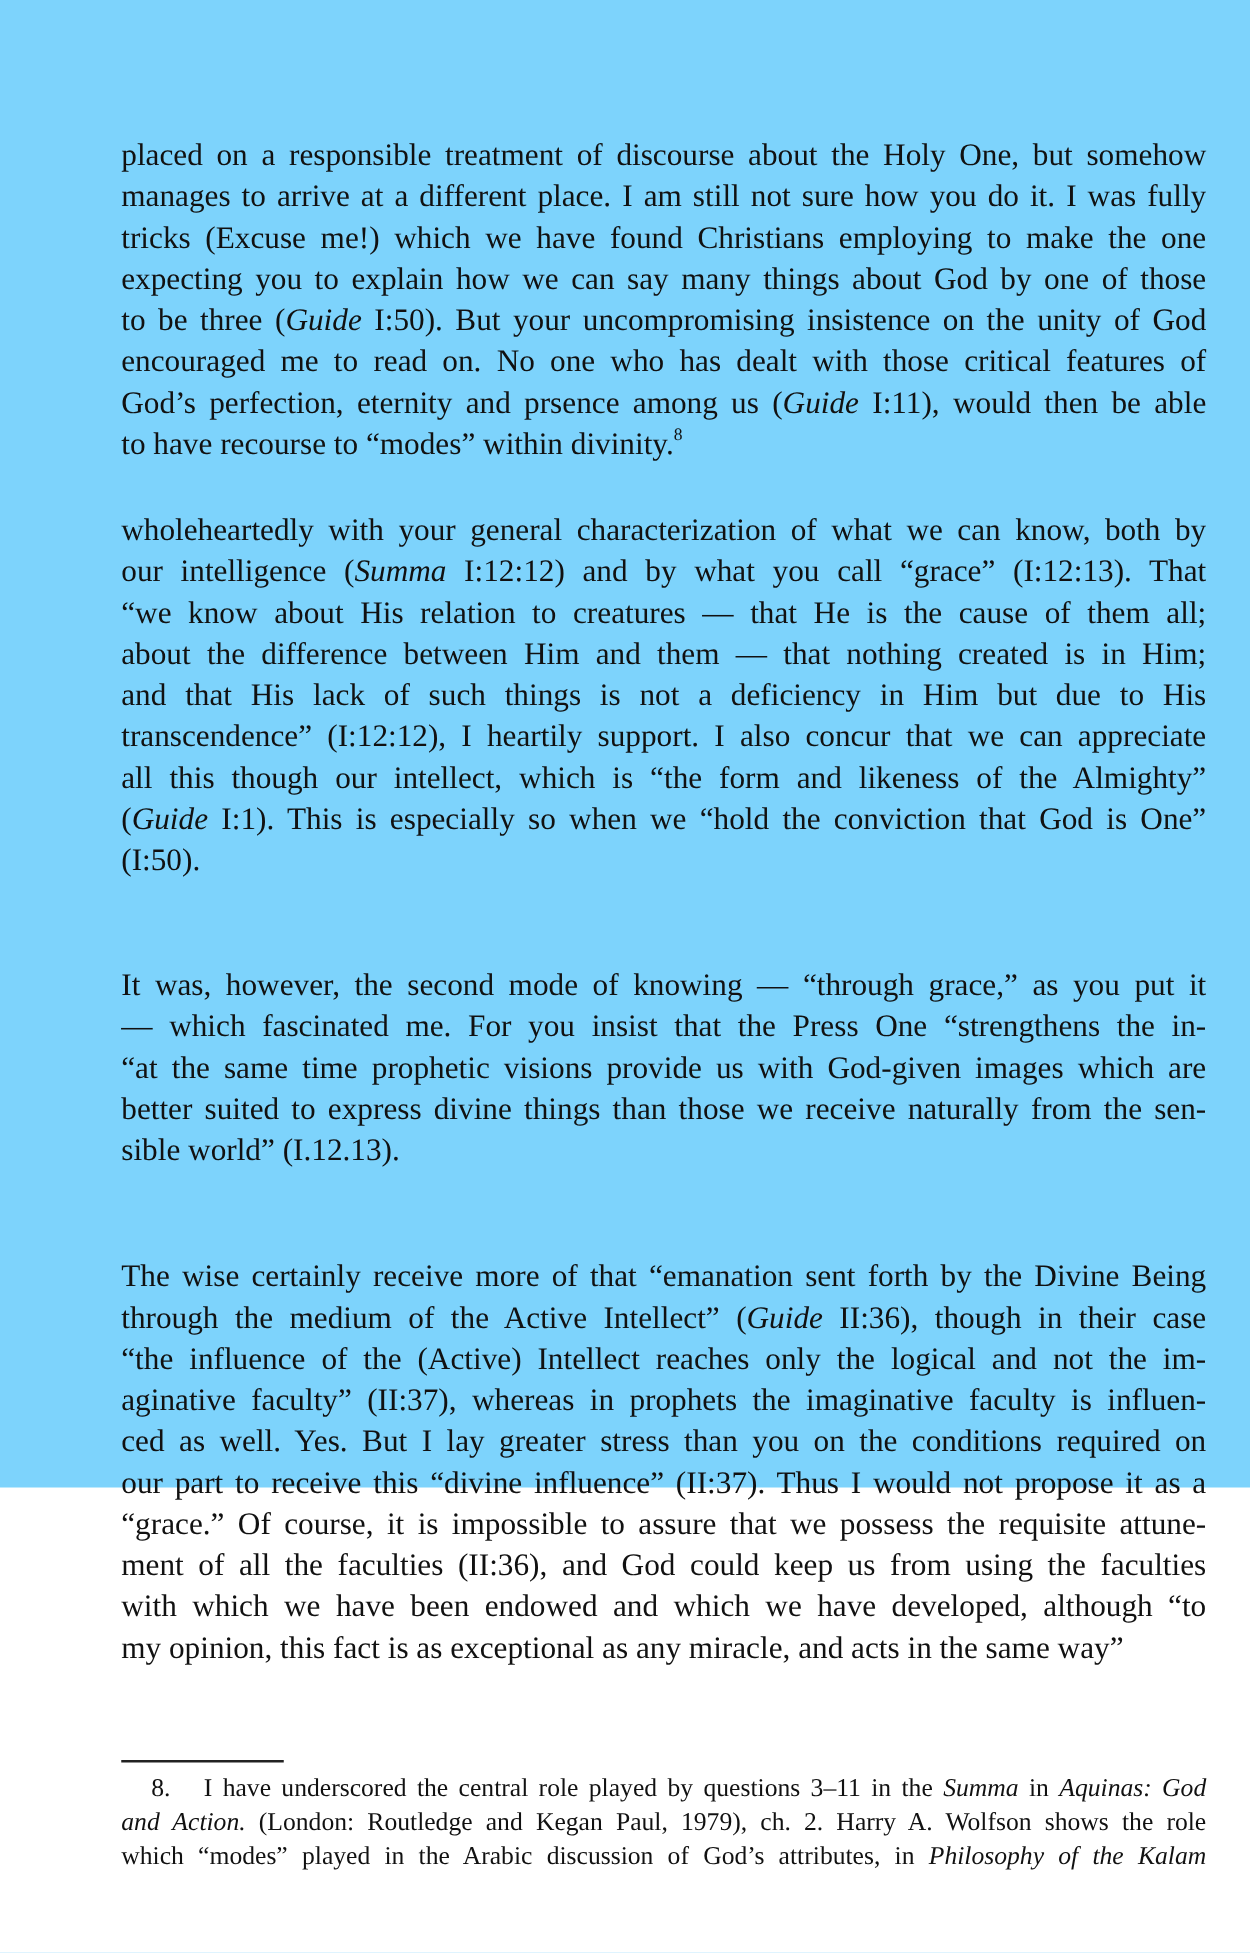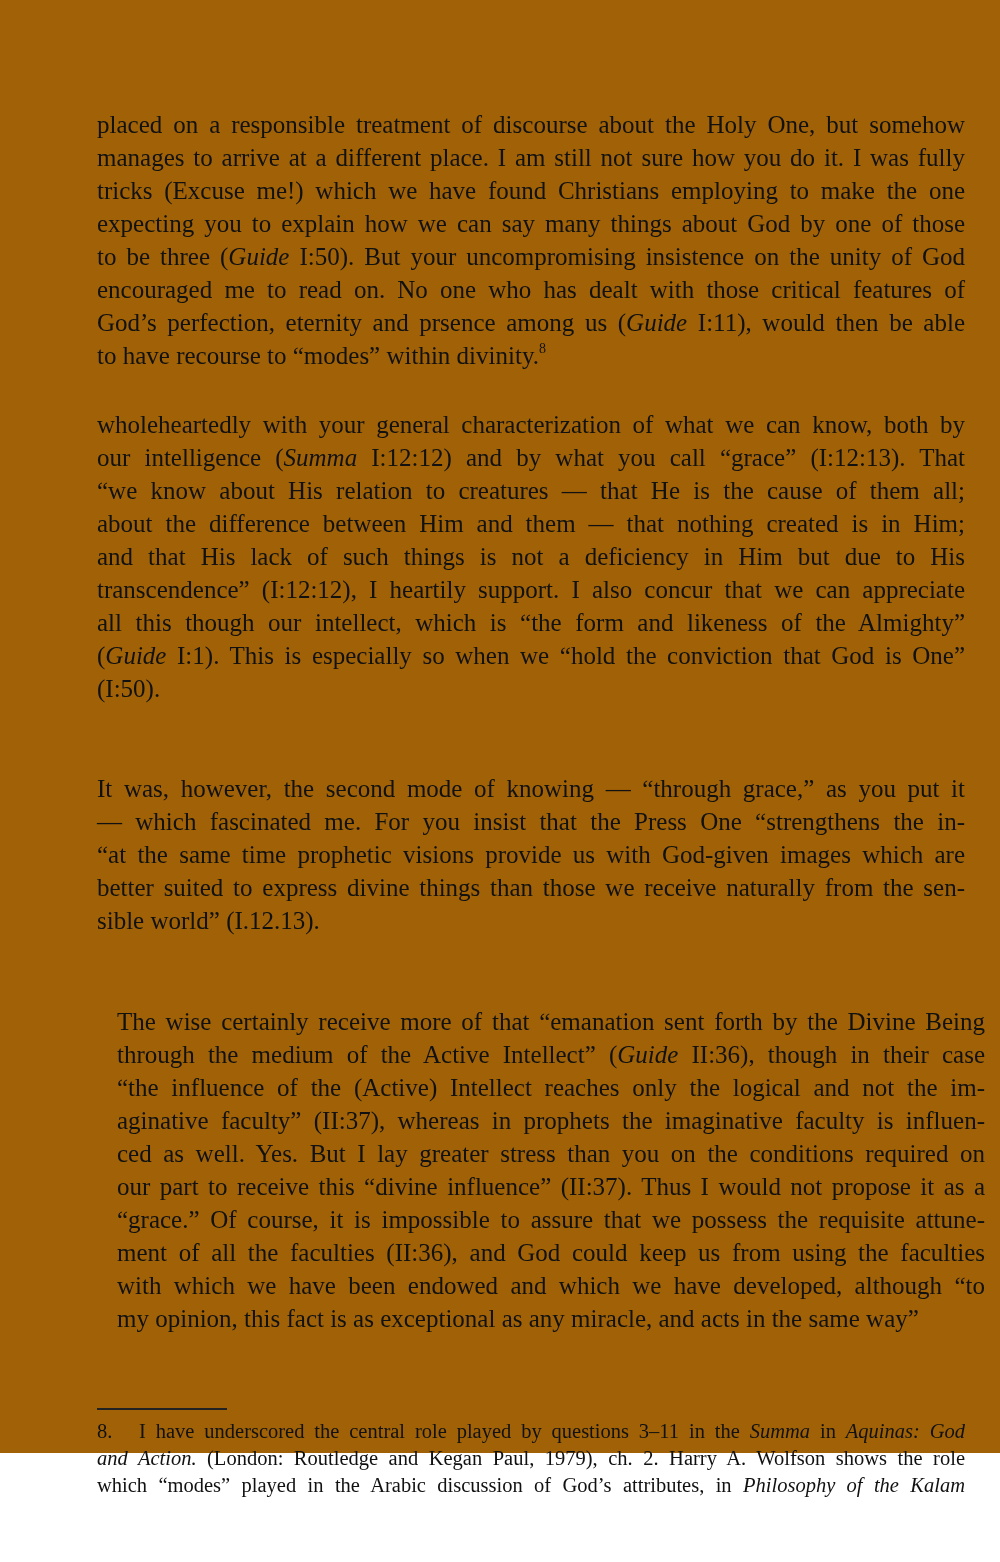--- a/index.html
+++ b/index.html
@@ -1,17 +1,17 @@
 <!DOCTYPE html>
 <html><head>
 <meta charset="utf-8">
 <style>
   html, body { margin: 0; padding: 0; background: #ffffff; }
   body { width: 1000px; height: 1562px; position: relative; overflow: hidden; }
-  .page { position: absolute; left: 0; top: 0; width: 1000px; height: 1453px; background: #a16207; }
+  .page { position: absolute; left: 0; top: 0; width: 1000px; height: 1190px; background: #7dd3fc; }
   .body-text {
     position: absolute; left: 97px; width: 868px;
     font-family: "Liberation Serif", serif;
     font-size: 25px; color: #111;
   }
   .line {
     display: block; height: 33px; line-height: 33px;
     text-align: justify; text-align-last: justify;
     white-space: nowrap; overflow: visible;
   }
@@ -53,34 +53,34 @@
         <div class="line">(<i>Guide</i> I:1). This is especially so when we “hold the conviction that God is One”</div>
         <div class="line last">(I:50).</div>
       </div>
     <div class="para" style="top:664px;">
         <div class="line">It was, however, the second mode of knowing — “through grace,” as you put it</div>
         <div class="line">— which fascinated me. For you insist that the Press One “strengthens the in-</div>
         <div class="line">“at the same time prophetic visions provide us with God-given images which are</div>
         <div class="line">better suited to express divine things than those we receive naturally from the sen-</div>
         <div class="line last">sible world” (I.12.13).</div>
       </div>
-    <div class="para" style="top:897px;margin-left:20px;">
+    <div class="para" style="top:897px;">
         <div class="line">The wise certainly receive more of that “emanation sent forth by the Divine Being</div>
         <div class="line">through the medium of the Active Intellect” (<i>Guide</i> II:36), though in their case</div>
         <div class="line">“the influence of the (Active) Intellect reaches only the logical and not the im-</div>
         <div class="line">aginative faculty” (II:37), whereas in prophets the imaginative faculty is influen-</div>
         <div class="line">ced as well. Yes. But I lay greater stress than you on the conditions required on</div>
         <div class="line">our part to receive this “divine influence” (II:37). Thus I would not propose it as a</div>
         <div class="line">“grace.” Of course, it is impossible to assure that we possess the requisite attune-</div>
         <div class="line">ment of all the faculties (II:36), and God could keep us from using the faculties</div>
         <div class="line">with which we have been endowed and which we have developed, although “to</div>
         <div class="line last">my opinion, this fact is as exceptional as any miracle, and acts in the same way”</div>
       </div>
   </div>
 
   <div class="fn-rule"></div>
 
   <div class="footnote">
-      <div class="line" style="text-align-last: justify;"><span class="fn-num">8.</span>I have underscored the central role played by questions 3–11 in the <i>Summa</i> in <i>Aquinas: God</i></div>
+      <div class="line" style="text-align-last: justify; margin-left: 24px;"><span class="fn-num">8.</span>I have underscored the central role played by questions 3–11 in the <i>Summa</i> in <i>Aquinas: God</i></div>
       <div class="line"><i>and Action.</i> (London: Routledge and Kegan Paul, 1979), ch. 2. Harry A. Wolfson shows the role</div>
       <div class="line">which “modes” played in the Arabic discussion of God’s attributes, in <i>Philosophy of the Kalam</i></div>
     </div>
 </div>
 
 </body></html>

